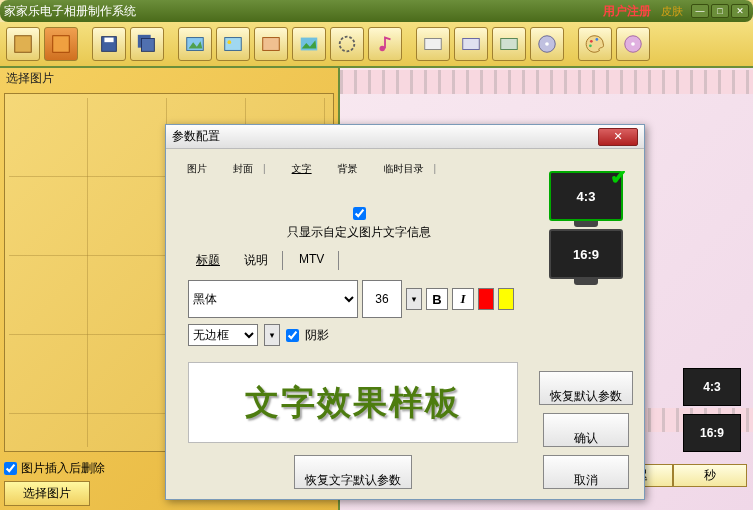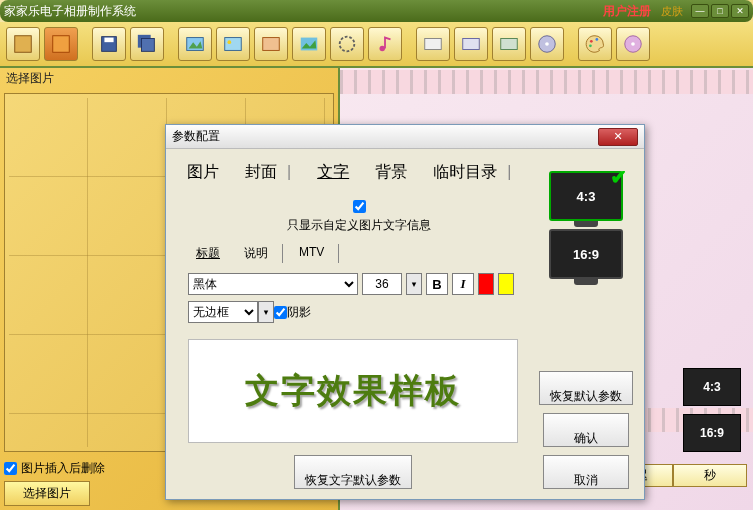--- a/index.html
+++ b/index.html
@@ -42,44 +42,44 @@
 
 
 .dialog { position: absolute; left: 165px; top: 124px; width: 480px; height: 376px; background: #ece9d8; border: 1px solid #7a9ab8; box-shadow: 2px 2px 8px rgba(0,0,0,.4); }
 .dlg-title { height: 24px; background: linear-gradient(#fdfdfd, #e0e0e0); display: flex; align-items: center; padding: 0 6px; font-size: 12px; border-bottom: 1px solid #bbb; }
 .dlg-title .spacer { flex: 1; }
 .dlg-close { width: 40px; height: 18px; background: linear-gradient(#d96060, #b02020); border: 1px solid #802020; border-radius: 2px; display: flex; align-items: center; justify-content: center; color: #fff; font-size: 11px; cursor: pointer; }
 .dlg-body { padding: 10px; display: flex; gap: 8px; height: calc(100% - 24px); }
 .dlg-left { flex: 1; display: flex; flex-direction: column; }
 .dlg-right { width: 96px; display: flex; flex-direction: column; gap: 8px; align-items: center; padding-top: 12px; }
 
-.tabs { display: flex; gap: 4px; font-size: 16px; margin-bottom: 10px; align-items: center; }
+.tabs { display: flex; gap: 4px; font-size: 10px; margin-bottom: 24px; align-items: center; }
 .tab { padding: 2px 10px; border: 1px solid transparent; cursor: pointer; }
 .tab.sep::after { content:"|"; margin-left: 10px; color: #888; }
 .tab.active { text-decoration: underline; }
 
 .chk-row { display: flex; align-items: center; gap: 4px; font-size: 12px; margin: 4px 0 10px 12px; flex-direction: column; }
 
 .subtabs { display: flex; gap: 8px; font-size: 12px; margin: 0 0 10px 12px; }
 .subtab { padding: 1px 8px; cursor: pointer; }
 .subtab.seps { border-right: 1px solid #888; padding-right: 14px; }
 .subtab.active { text-decoration: underline; }
 
 .font-row { display: flex; align-items: center; gap: 4px; margin: 0 0 6px 12px; }
-.font-row select, .font-row input { font-size: 12px; height: 22px; border: 1px solid #7a7a7a; background: #fff; }
+.font-row select, .font-row input { font-size: 12px; height: 38px; border: 1px solid #7a7a7a; background: #fff; }
 .fsel-font { width: 170px; }
 .fsel-size { width: 40px; text-align: center; }
 .dd { width: 16px; height: 22px; background: #e8e8e8; border: 1px solid #7a7a7a; display: flex; align-items: center; justify-content: center; font-size: 9px; cursor: pointer; }
 .bbtn { width: 22px; height: 22px; border: 1px solid #7a7a7a; background: #fff; display: flex; align-items: center; justify-content: center; font-size: 13px; font-weight: bold; cursor: pointer; }
 .ibtn { font-style: italic; font-family: serif; }
 .sw { width: 16px; height: 22px; border: 1px solid #7a7a7a; cursor: pointer; }
 .sw-r { background: #ff0000; }
 .sw-y { background: #ffff00; }
 
-.border-row { display: flex; align-items: center; margin: 0 0 10px 12px; font-size: 12px; }
+.border-row { display: flex; align-items: center; gap: 6px; margin: 0 0 10px 12px; font-size: 12px; }
 .bsel { width: 70px; height: 22px; border: 1px solid #7a7a7a; background: #fff; font-size: 12px; }
 
 .preview { flex: 1; margin: 6px 12px 8px 12px; border: 1px solid #bbb; background: #fff; display: flex; align-items: center; justify-content: center; }
 .preview-txt { font-size: 34px; font-weight: bold; color: #4d7c0f; font-family: SimHei, sans-serif; text-shadow: 2px 2px 2px rgba(0,0,0,.35); letter-spacing: 2px; }
 
 .bot-btn-row { display: flex; justify-content: center; margin-top: 4px; }
 .stdbtn { min-width: 86px; height: 24px; background: linear-gradient(#fdfdfd, #e4e4e4); border: 1px solid #888; font-size: 12px; cursor: pointer; padding: 16px 10px; }
 
 .monitor { width: 74px; height: 50px; background: #222; border: 2px solid #444; border-radius: 3px; position: relative; display: flex; align-items: center; justify-content: center; color: #fff; font-size: 13px; font-weight: bold; }
 .monitor::after { content:""; position:absolute; bottom:-8px; left:50%; transform:translateX(-50%); width: 24px; height: 6px; background:#444; border-radius: 0 0 3px 3px; }

